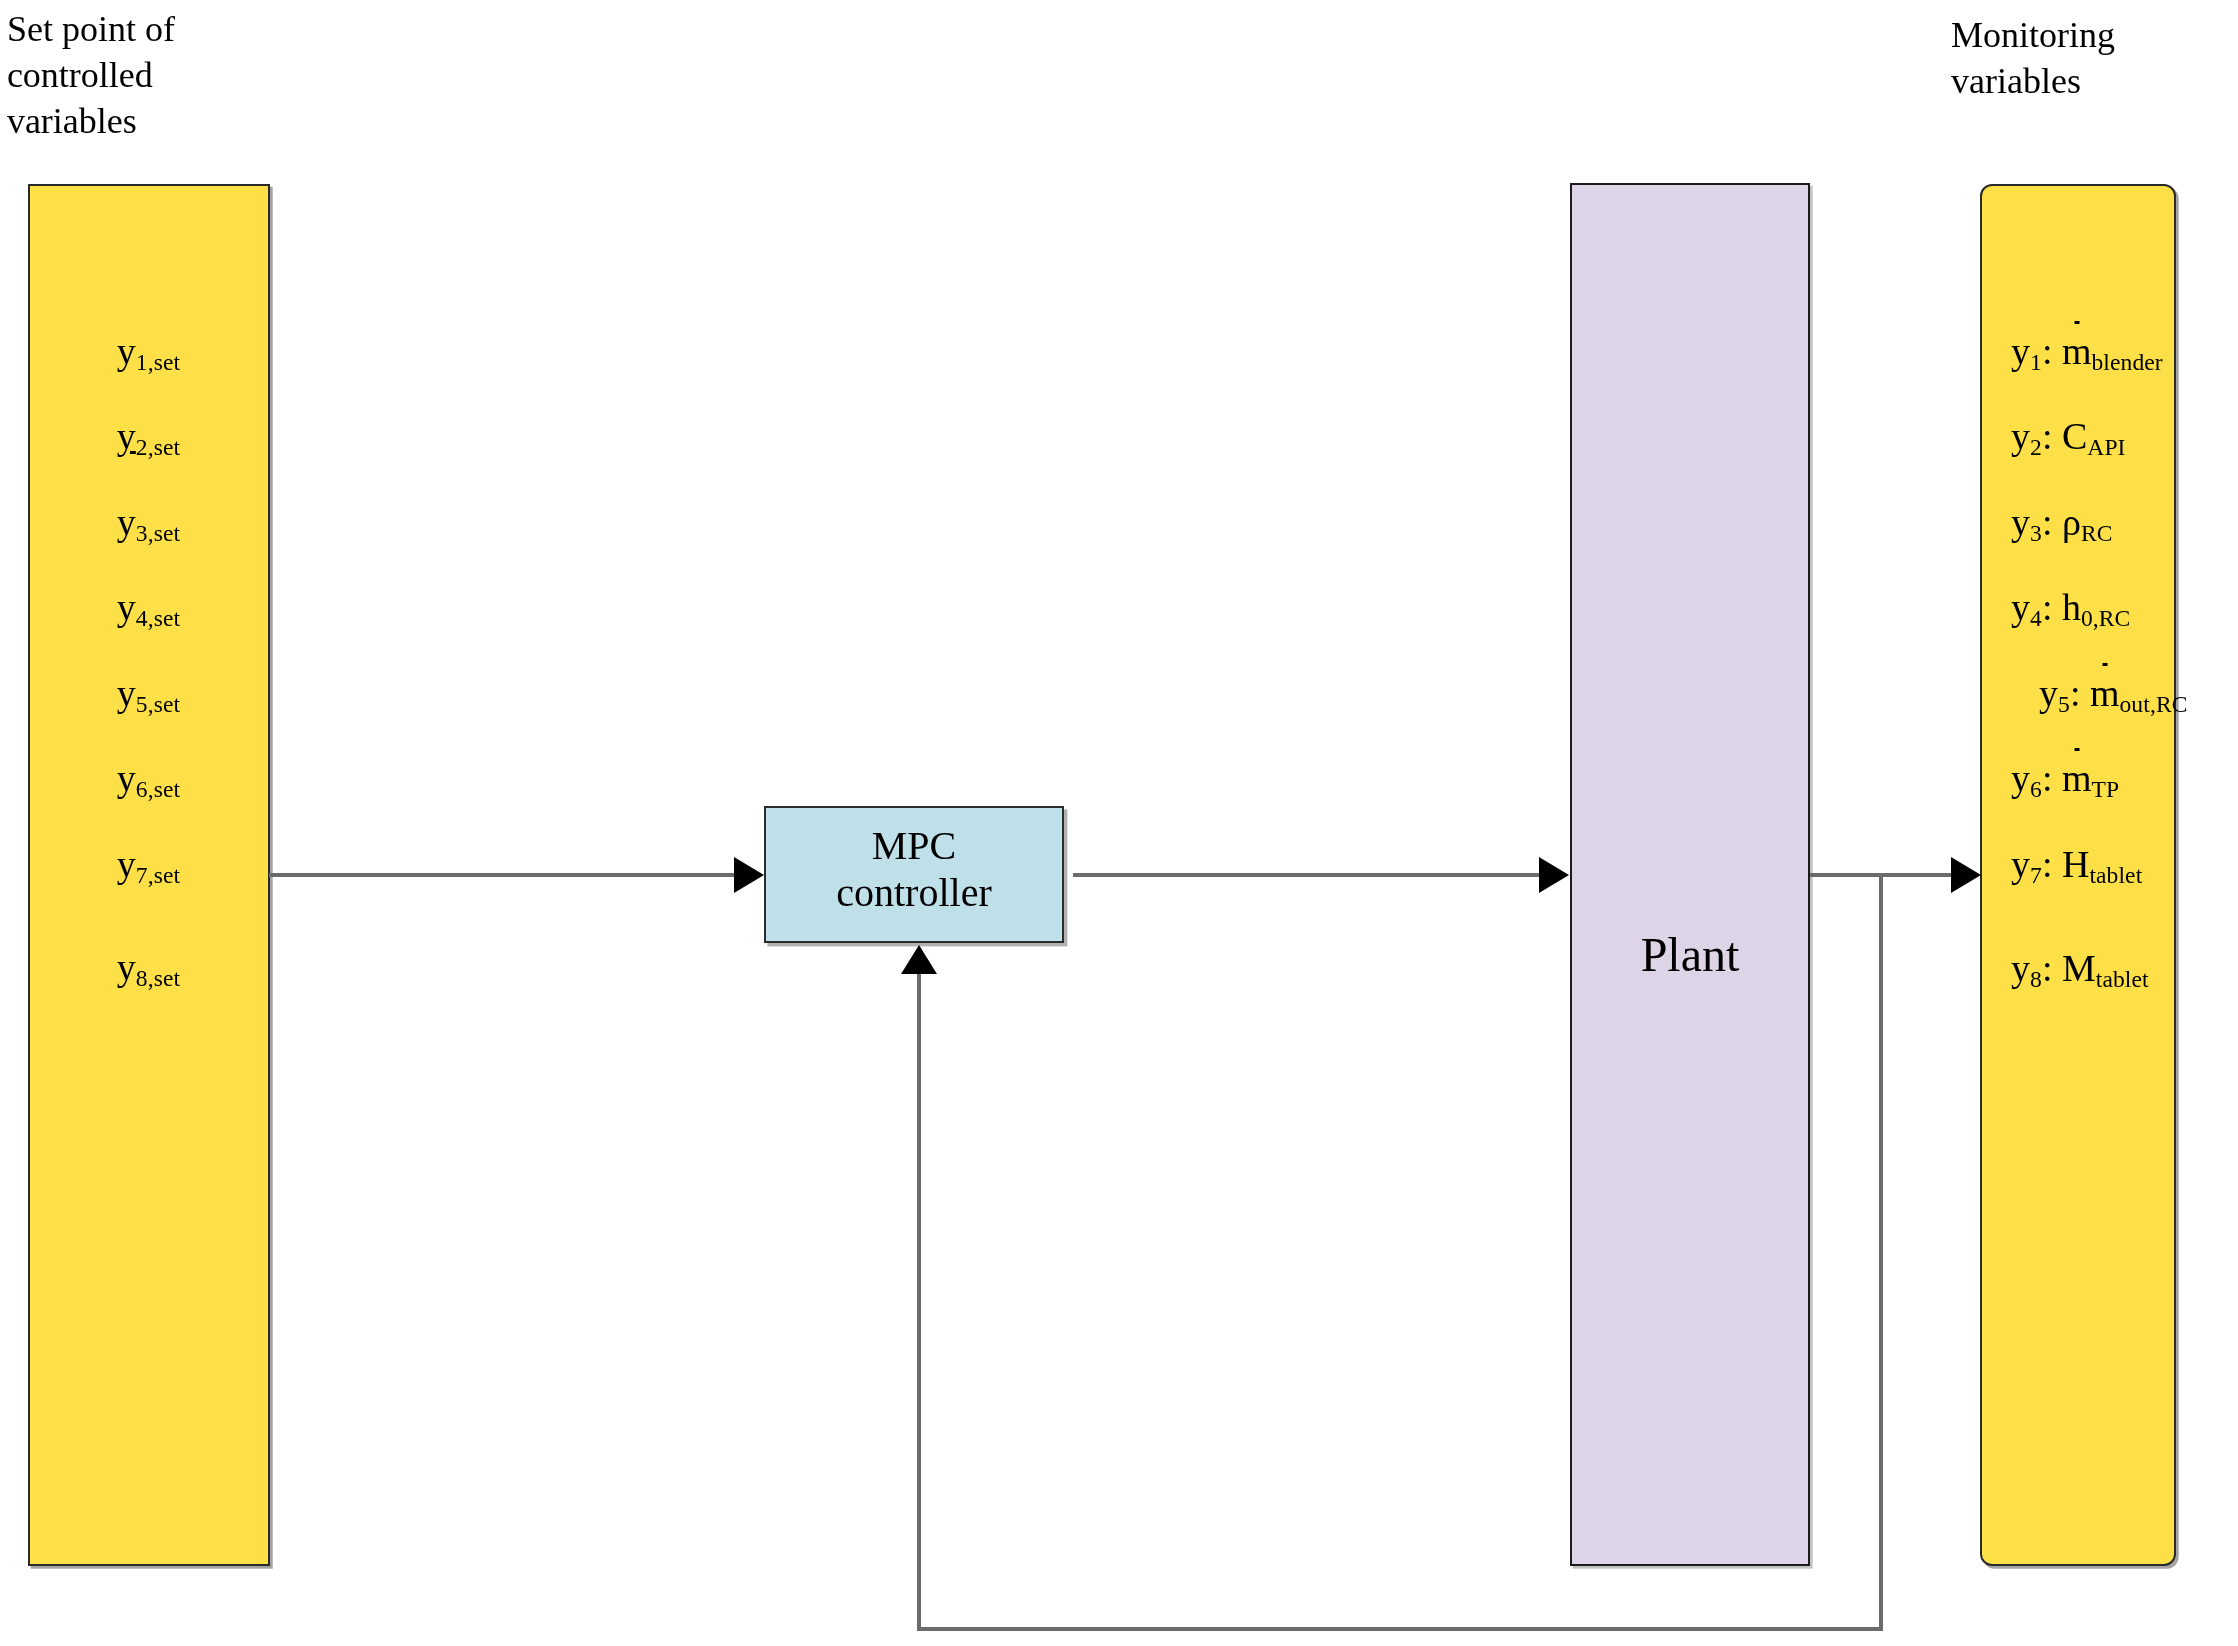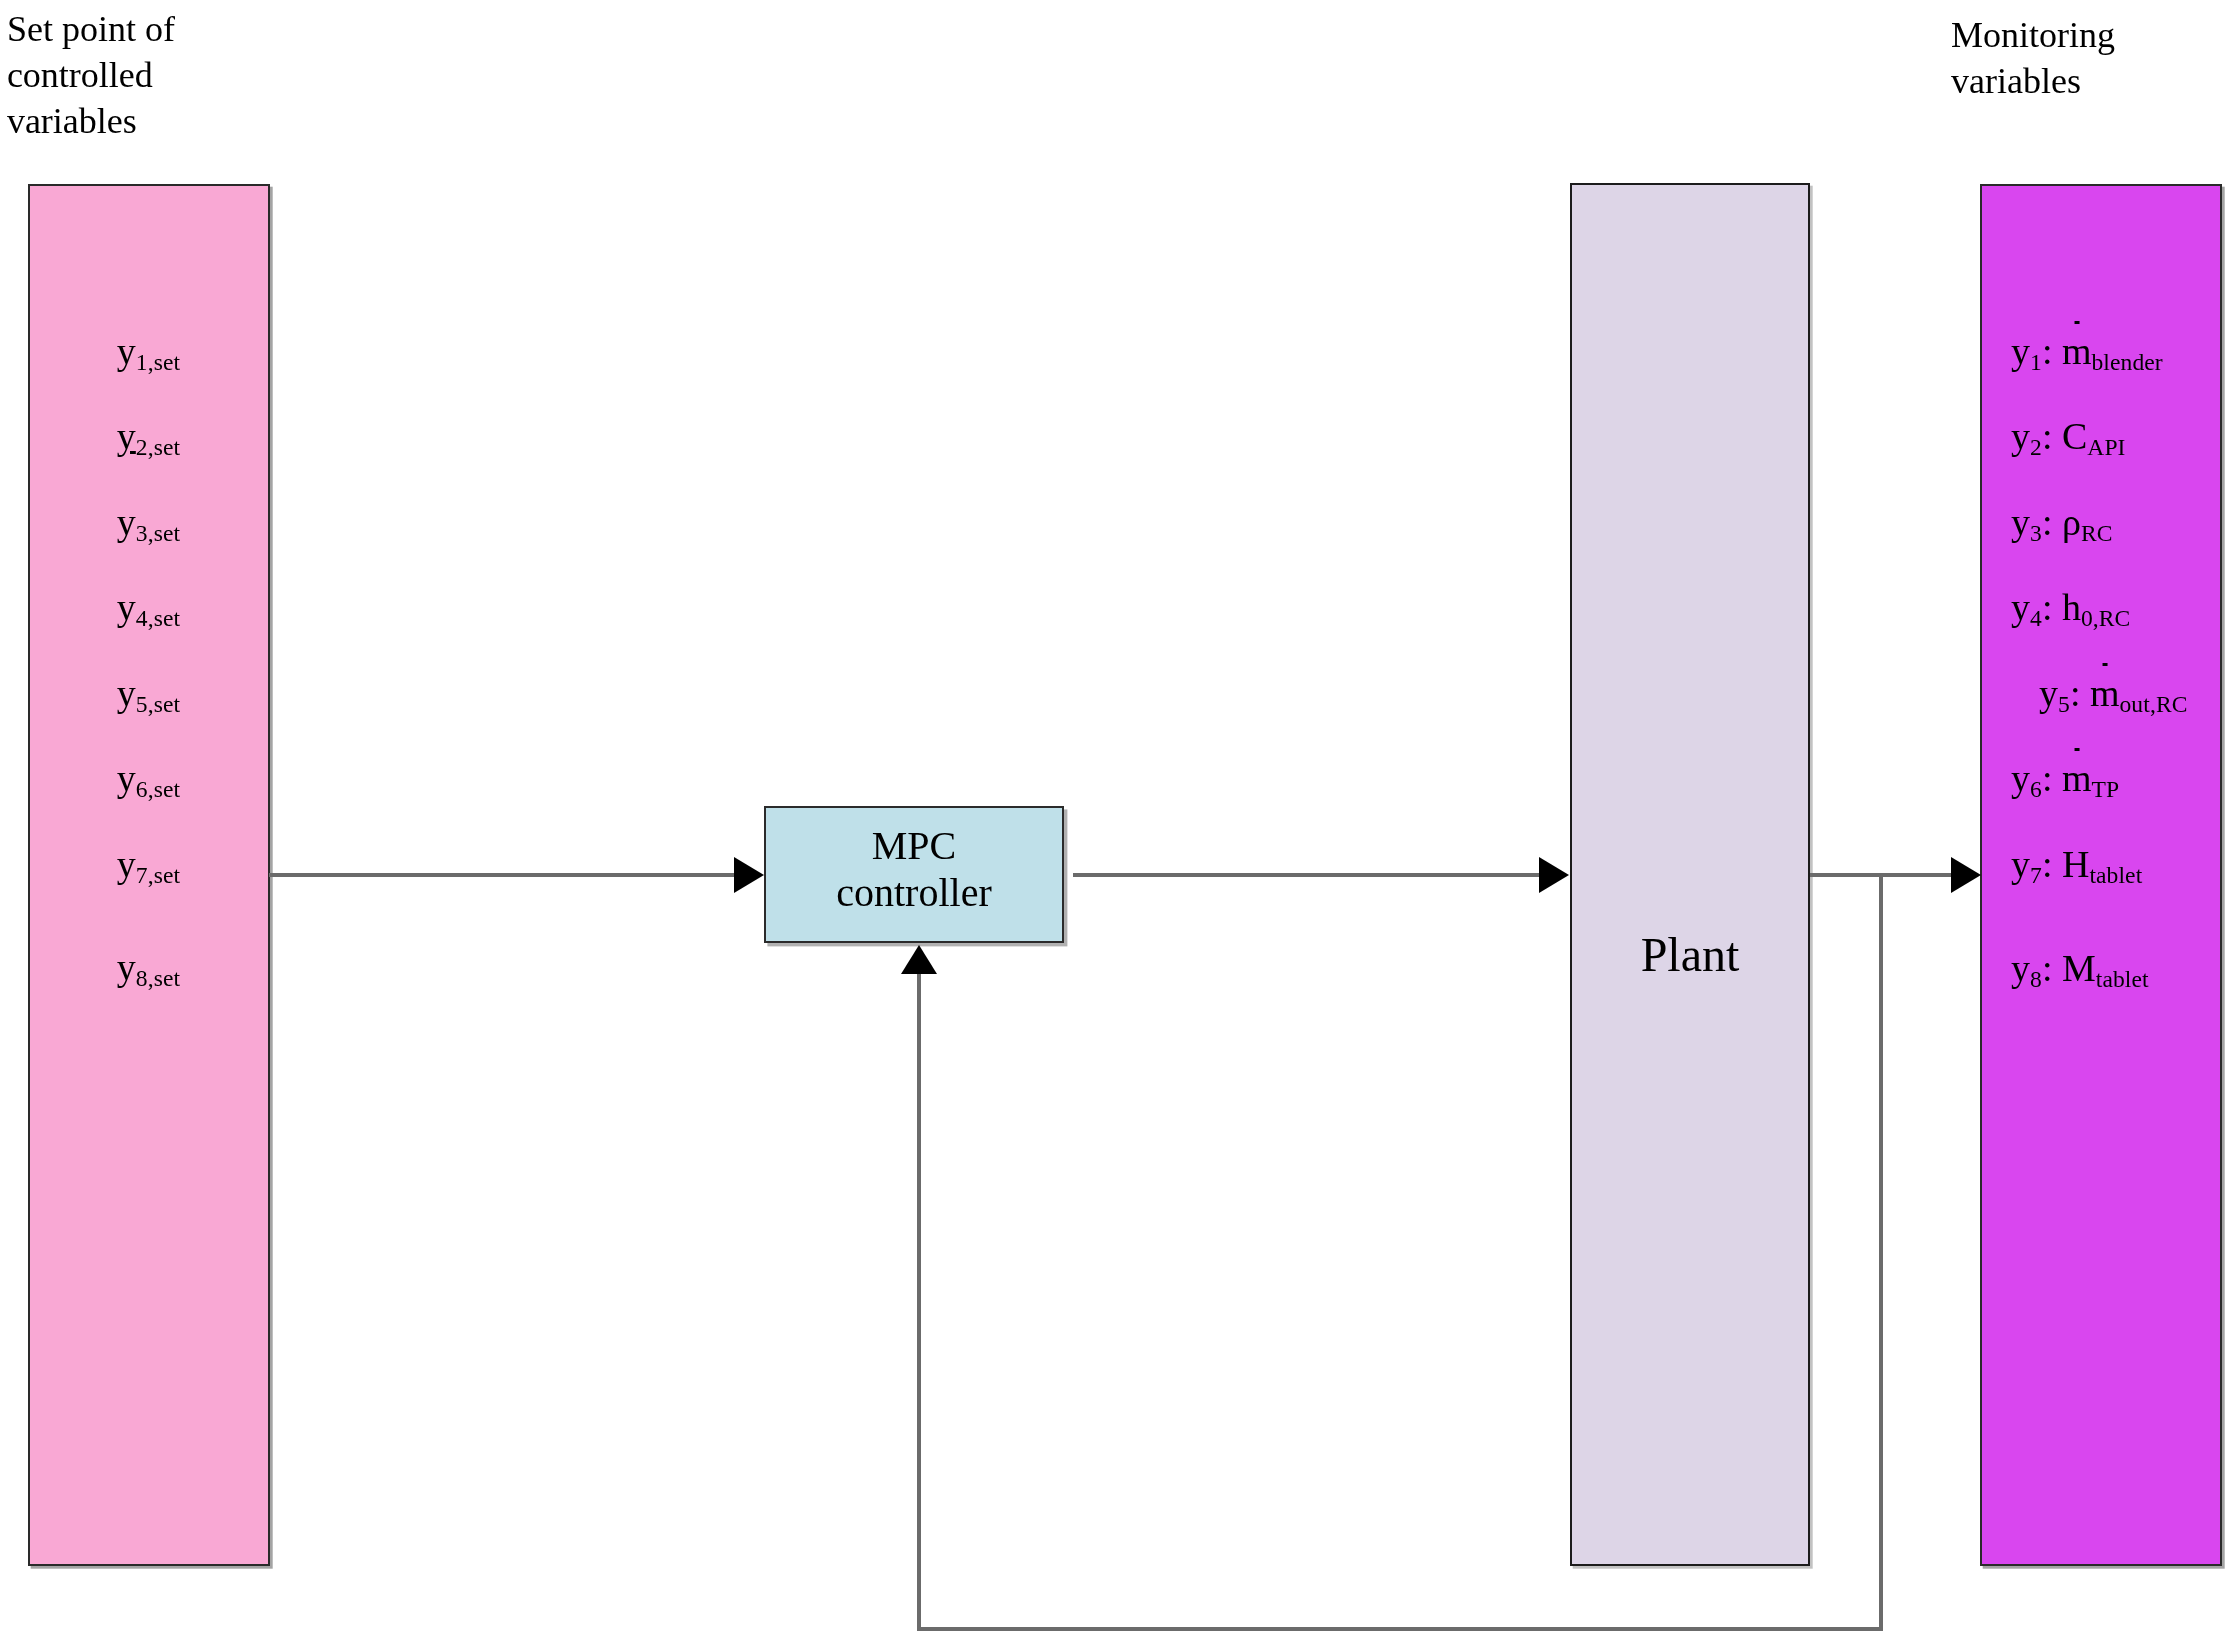--- a/index.html
+++ b/index.html
@@ -28,25 +28,26 @@
   #caption-right { left: 1951px; top: 12.4px; width: 283px; }
 
   .varbox {
     position: absolute;
     box-sizing: border-box;
     border: 2.1px solid #2a2a2a;
     box-shadow: 2.7px 2.7px 0 rgba(90,90,90,0.55);
   }
   #setpoint-box {
     left: 27.5px; top: 184px; width: 242px; height: 1382px;
-    background: #f9a8d4;
+    background: #fde047;
   }
   #monitoring-box {
-    left: 1980px; top: 184px; width: 242px; height: 1382px;
-    background: #d946ef;
+    left: 1980px; top: 184px; width: 196px; height: 1382px;
+    background: #fde047;
+    border-radius: 12px;
   }
   #plant-box {
     left: 1570px; top: 183px; width: 240px; height: 1383px;
     background: #ddd5e7;
     border: 2.7px solid #1c1c1c;
     box-shadow: 2.7px 2.7px 0 rgba(120,120,120,0.45);
   }
   #mpc-box {
     left: 764px; top: 806px; width: 300px; height: 137px;
     background: #bfe0e9;

